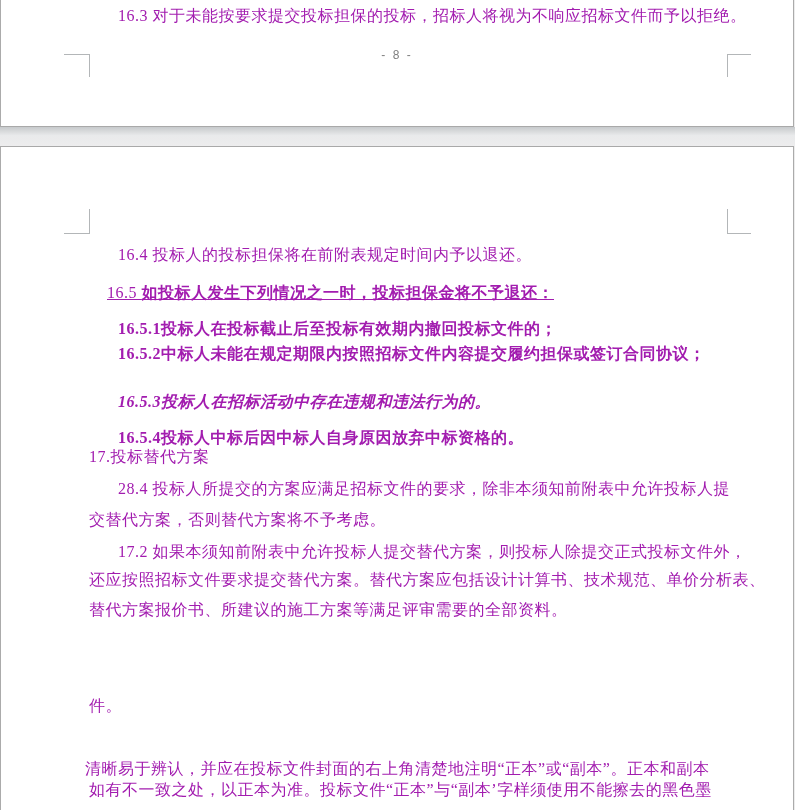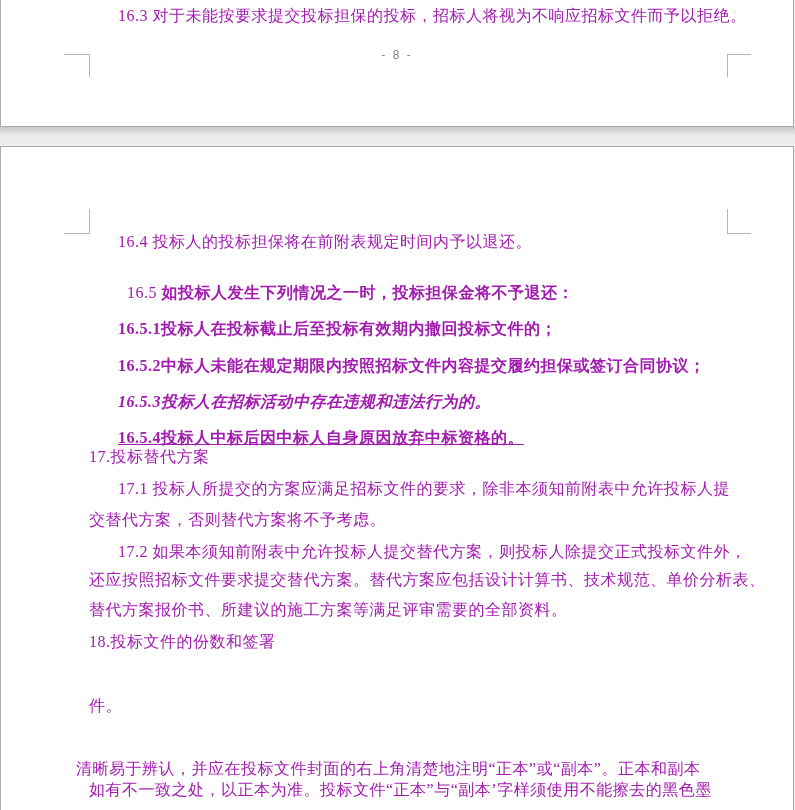--- a/index.html
+++ b/index.html
@@ -46,29 +46,28 @@
   <div class="crop crop-br"></div>
 <div class="doc-line" style="left: 117px; top: 7px;">16.3 对于未能按要求提交投标担保的投标，招标人将视为不响应招标文件而予以拒绝。</div>
   </div>
 
 <div class="page-gap"></div>
 
 <div class="page page-next" id="page2">
 
   <div class="crop crop-tl"></div>
   <div class="crop crop-tr"></div>
-<div class="doc-line" style="left: 117px; top: 86px;">16.4 投标人的投标担保将在前附表规定时间内予以退还。</div>
-    <div class="doc-line bold" style="left: 126px; top: 137px;"><span class="num-prefix">16.5 </span><span>如投标人发生下列情况之一时，投标担保金将不予退还：</span></div>
+<div class="doc-line" style="left: 117px; top: 99px;">16.4 投标人的投标担保将在前附表规定时间内予以退还。</div>
+    <div class="doc-line bold" style="left: 106px; top: 137px; text-decoration: underline;"><span class="num-prefix">16.5 </span><span>如投标人发生下列情况之一时，投标担保金将不予退还：</span></div>
     <div class="doc-line bold" style="left: 117px; top: 173px;">16.5.1投标人在投标截止后至投标有效期内撤回投标文件的；</div>
-    <div class="doc-line bold" style="left: 117px; top: 210px; text-align: right;">16.5.2中标人未能在规定期限内按照招标文件内容提交履约担保或签订合同协议；</div>
+    <div class="doc-line bold" style="left: 117px; top: 198px; text-align: right;">16.5.2中标人未能在规定期限内按照招标文件内容提交履约担保或签订合同协议；</div>
     <div class="doc-line bold" style="left: 117px; top: 246px; font-style: italic;">16.5.3投标人在招标活动中存在违规和违法行为的。</div>
-    <div class="doc-line bold" style="left: 117px; top: 282px; text-decoration: underline;">16.5.4投标人中标后因中标人自身原因放弃中标资格的。</div>
+    <div class="doc-line bold" style="left: 117px; top: 282px;">16.5.4投标人中标后因中标人自身原因放弃中标资格的。</div>
     <div class="doc-line" style="left: 88px; top: 301px;">17.投标替代方案</div>
-    <div class="doc-line" style="left: 117px; top: 333px;">17.1 投标人所提交的方案应满足招标文件的要求，除非本须知前附表中允许投标人提</div>
+    <div class="doc-line" style="left: 117px; top: 333px;">28.4 投标人所提交的方案应满足招标文件的要求，除非本须知前附表中允许投标人提</div>
     <div class="doc-line" style="left: 88px; top: 364px;">交替代方案，否则替代方案将不予考虑。</div>
     <div class="doc-line" style="left: 117px; top: 396px;">17.2 如果本须知前附表中允许投标人提交替代方案，则投标人除提交正式投标文件外，</div>
     <div class="doc-line" style="left: 88px; top: 454px;">替代方案报价书、所建议的施工方案等满足评审需要的全部资料。</div>
     <div class="doc-line" style="left: 88px; top: 424px;">还应按照招标文件要求提交替代方案。替代方案应包括设计计算书、技术规范、单价分析表、</div>
-    <div class="doc-line" style="left: 88px; top: 486px;">18.投标文件的份数和签署</div>
     <div class="doc-line" style="left: 88px; top: 550px;">件。</div>
-    <div class="doc-line" style="left: 75px; top: 613px;">清晰易于辨认，并应在投标文件封面的右上角清楚地注明“正本”或“副本”。正本和副本</div>
+    <div class="doc-line" style="left: 84px; top: 613px;">清晰易于辨认，并应在投标文件封面的右上角清楚地注明“正本”或“副本”。正本和副本</div>
     <div class="doc-line" style="left: 88px; top: 620px; margin-top: 14px;">如有不一致之处，以正本为准。投标文件“正本”与“副本’字样须使用不能擦去的黑色墨</div>
   </div>
 
 </body></html>

